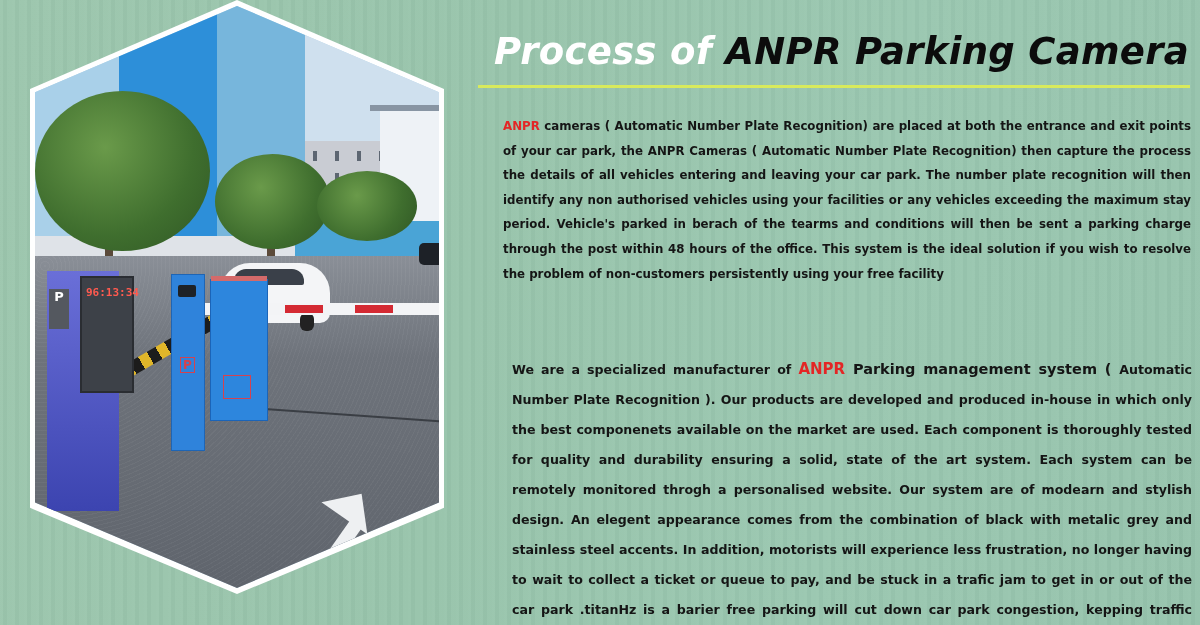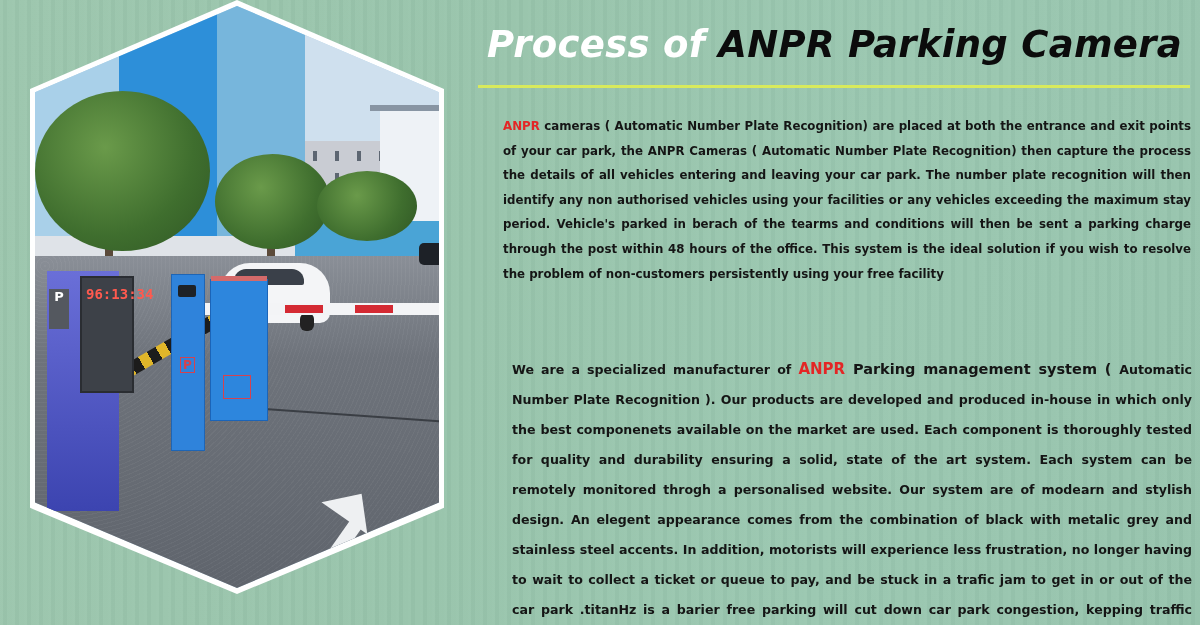--- a/index.html
+++ b/index.html
@@ -41,34 +41,34 @@
   .lane-line { position: absolute; left: 200px; top: 400px; width: 210px; height: 2px; background: #3a3e44; transform: rotate(4deg); transform-origin: left; }
   .car { position: absolute; left: 185px; top: 257px; width: 110px; height: 60px; background: #f4f5f7; border-radius: 30px 30px 10px 10px; }
   .car .glass { position: absolute; left: 14px; top: 6px; width: 70px; height: 16px; background: #3a4049; border-radius: 12px 12px 2px 2px; }
   .car .wheel { position: absolute; bottom: -8px; width: 14px; height: 18px; background: #222; border-radius: 6px; }
   .car2 { position: absolute; left: 384px; top: 237px; width: 24px; height: 22px; background: #1d2127; border-radius: 5px; }
   .barrier { position: absolute; left: 170px; top: 297px; width: 240px; height: 12px; background: #f3f4f6; }
   .barrier .stripe { position: absolute; top: 2px; height: 8px; width: 38px; background: #d42a33; }
   .curb { position: absolute; left: 20px; top: 400px; width: 240px; height: 14px; transform: rotate(-30deg); transform-origin: left; background: repeating-linear-gradient(90deg, #e0b62a 0 10px, #1c1c1c 10px 20px); }
   .kiosk1 { position: absolute; left: 12px; top: 265px; width: 72px; height: 240px; background: linear-gradient(180deg, #6a6fd8, #3c44b0); }
   .kiosk1-panel { position: absolute; left: 45px; top: 270px; width: 50px; height: 113px; background: #3d4148; border: 2px solid #2a2d32; }
-  .kiosk1-panel .clock { position: absolute; left: 4px; top: 8px; font-family: "DejaVu Sans Mono", monospace; font-size: 14px; color: #ff5a4f; font-weight: bold; }
+  .kiosk1-panel .clock { position: absolute; left: 4px; top: 8px; font-family: "DejaVu Sans Mono", monospace; font-size: 11px; color: #ff5a4f; font-weight: bold; }
   .kiosk1-psign { position: absolute; left: 14px; top: 283px; width: 20px; height: 40px; background: #54585f; color: #fff; font-size: 13px; font-weight: bold; text-align: center; }
   .kiosk2 { position: absolute; left: 136px; top: 268px; width: 32px; height: 175px; background: #2f83db; border: 1px solid #1e65b5; }
   .kiosk2 .cam { position: absolute; left: 6px; top: 10px; width: 18px; height: 12px; background: #1e2227; border-radius: 2px; }
   .kiosk2 .p { position: absolute; left: 8px; top: 82px; color: #d5424f; font-size: 12px; font-weight: bold; border: 1px solid #d5424f; padding: 0 2px; }
   .kiosk3 { position: absolute; left: 175px; top: 273px; width: 56px; height: 140px; background: #2d86dd; border: 1px solid #1b64b8; }
   .kiosk3 .top { position: absolute; left: 0; top: -4px; width: 56px; height: 5px; background: #d46a6a; }
   .kiosk3 .nfc { position: absolute; left: 12px; top: 95px; width: 26px; height: 22px; border: 1px solid #d5424f; }
   .arrow-mark { position: absolute; left: 290px; top: 485px; width: 0; height: 0; border-left: 28px solid transparent; border-right: 28px solid transparent; border-bottom: 30px solid #eef0f2; transform: rotate(35deg); }
   .arrow-shaft { position: absolute; left: 300px; top: 508px; width: 14px; height: 60px; background: #eef0f2; transform: rotate(35deg); }
 
   
   .title {
-    position: absolute; left: 478px; top: 14px; margin: 9px;
+    position: absolute; left: 478px; top: 14px; margin: 16px;
     font-family: "DejaVu Sans", sans-serif; font-weight: bold; font-style: italic;
     font-size: 37px; letter-spacing: 0.3px; white-space: nowrap;
   }
   .title .t-light { color: #ffffff; }
   .title .t-dark { color: #0c0c0c; }
   .divider { position: absolute; left: 478px; top: 85px; width: 712px; height: 3px; background: #d8ea5c; }
   .para {
     position: absolute; margin: 8px; color: #151515;
     font-family: "DejaVu Sans", sans-serif; font-weight: bold;
     text-align: justify;

